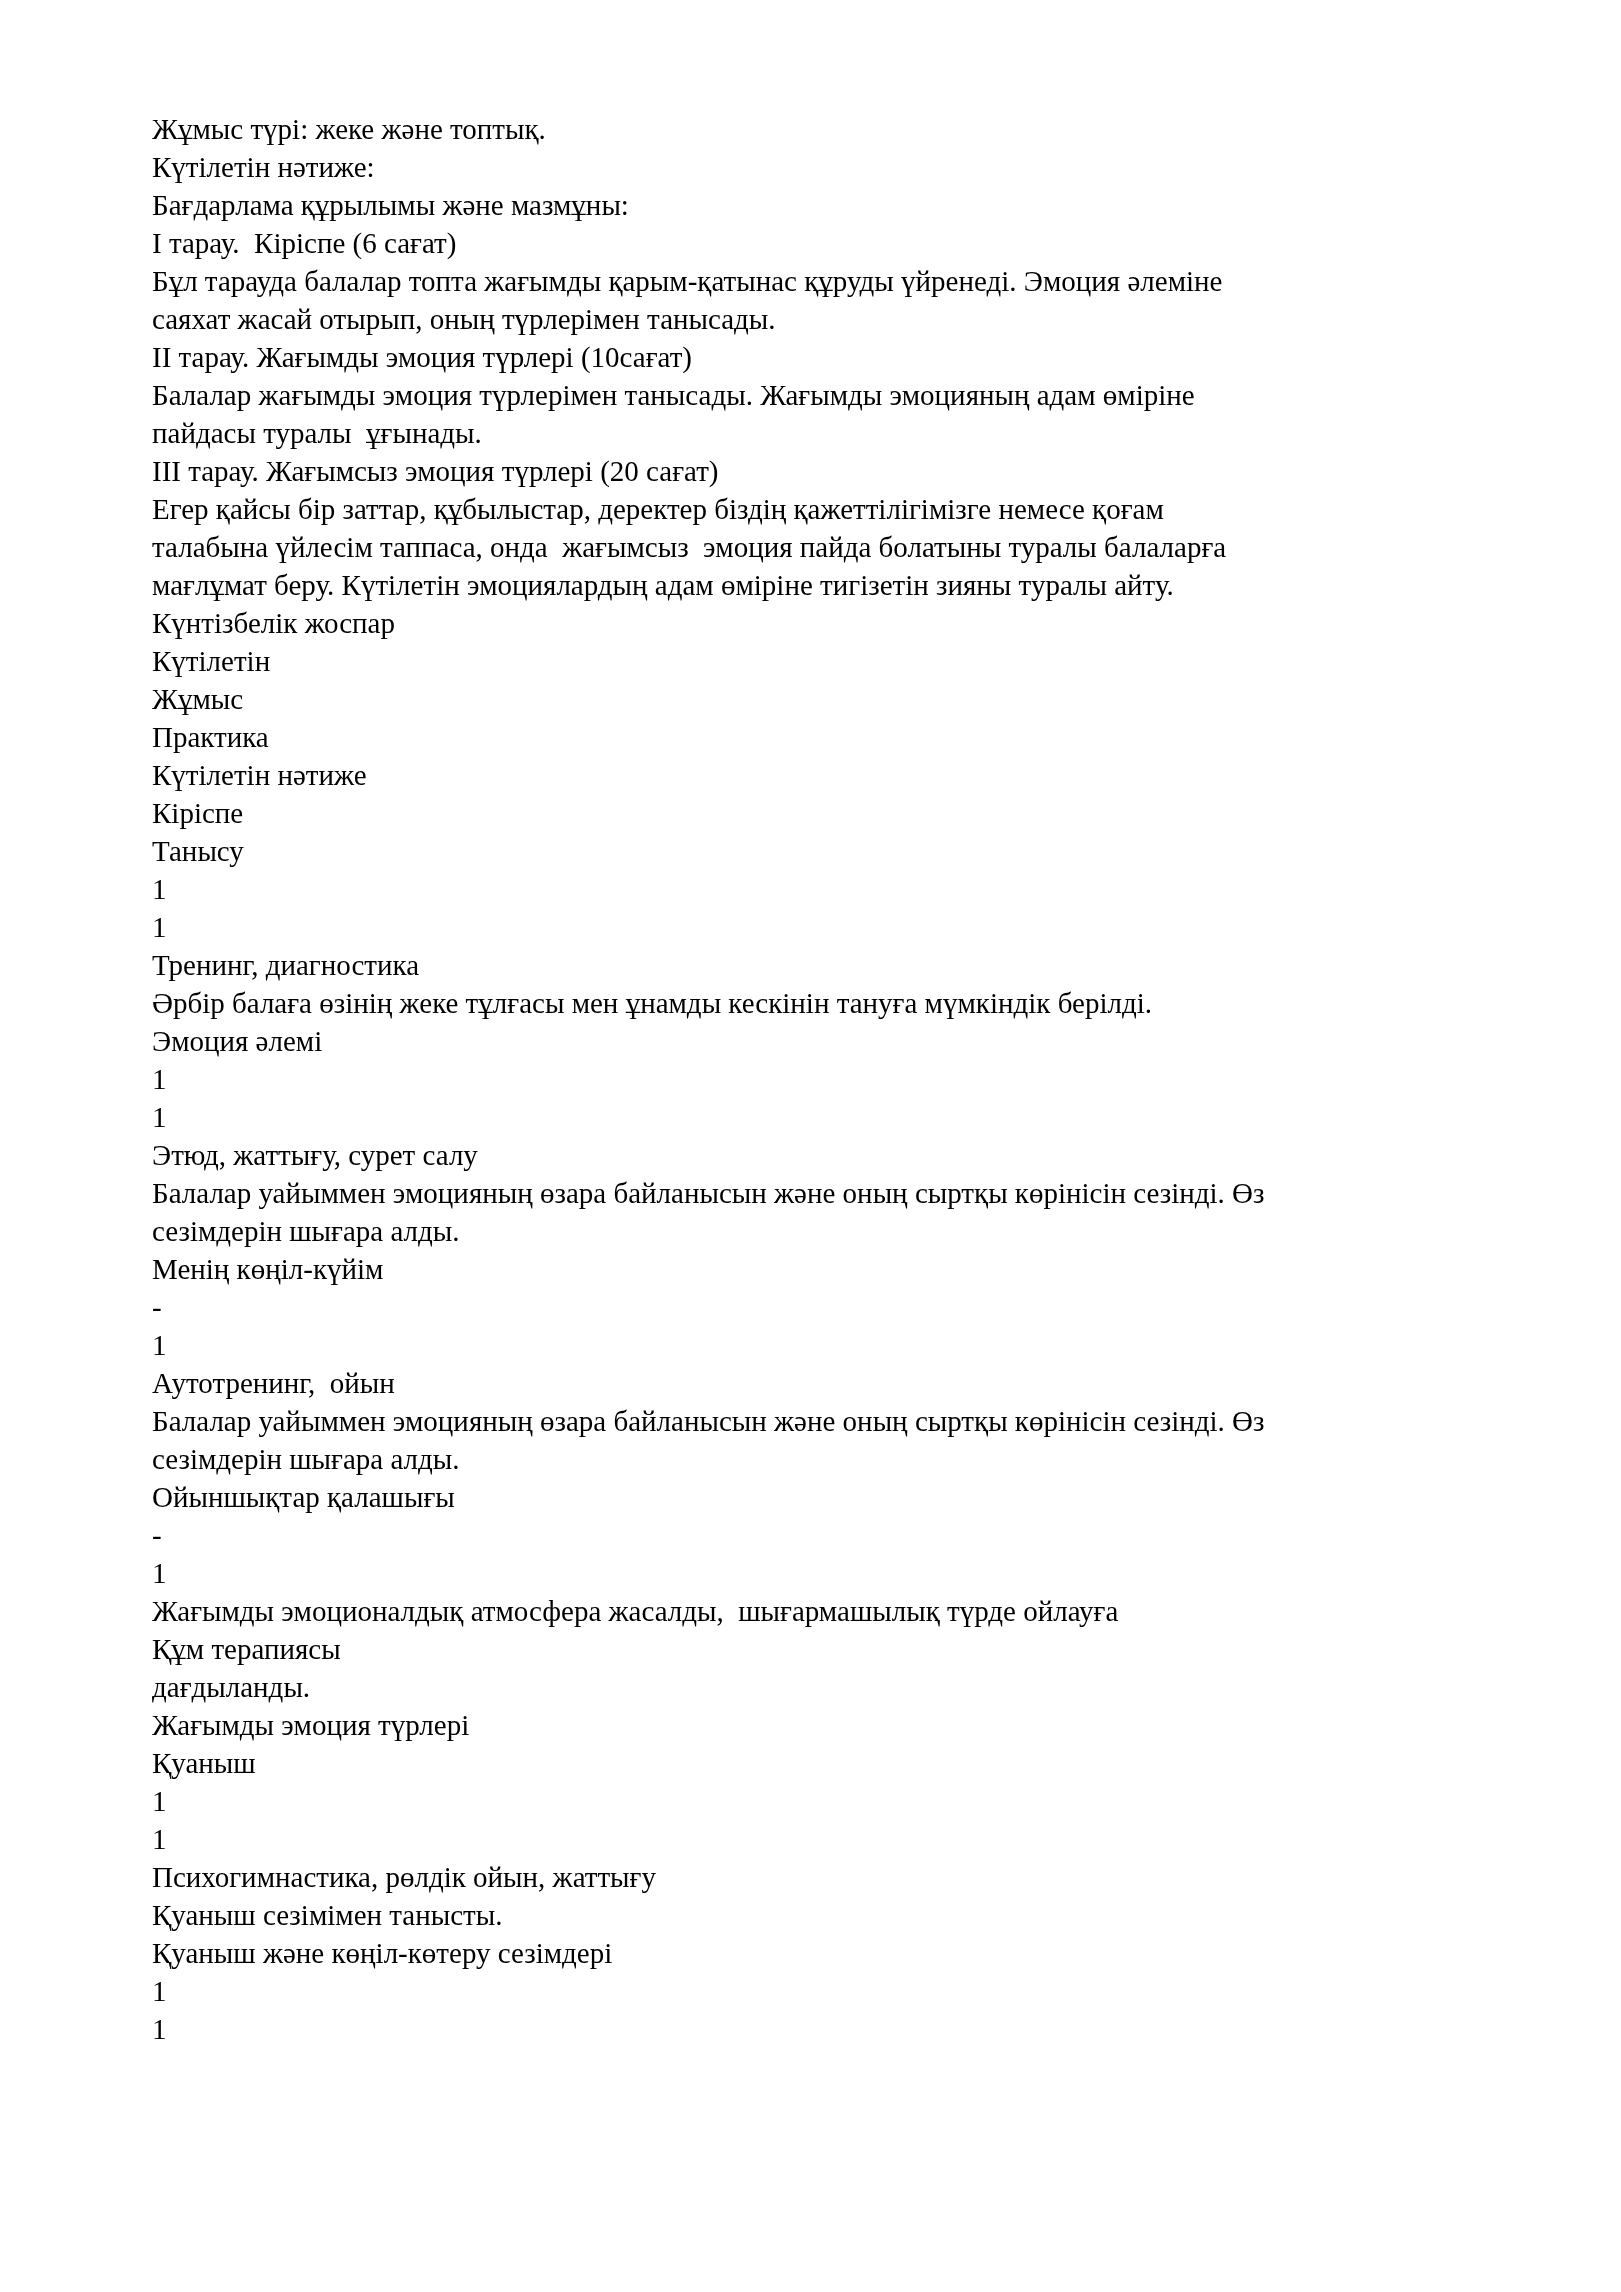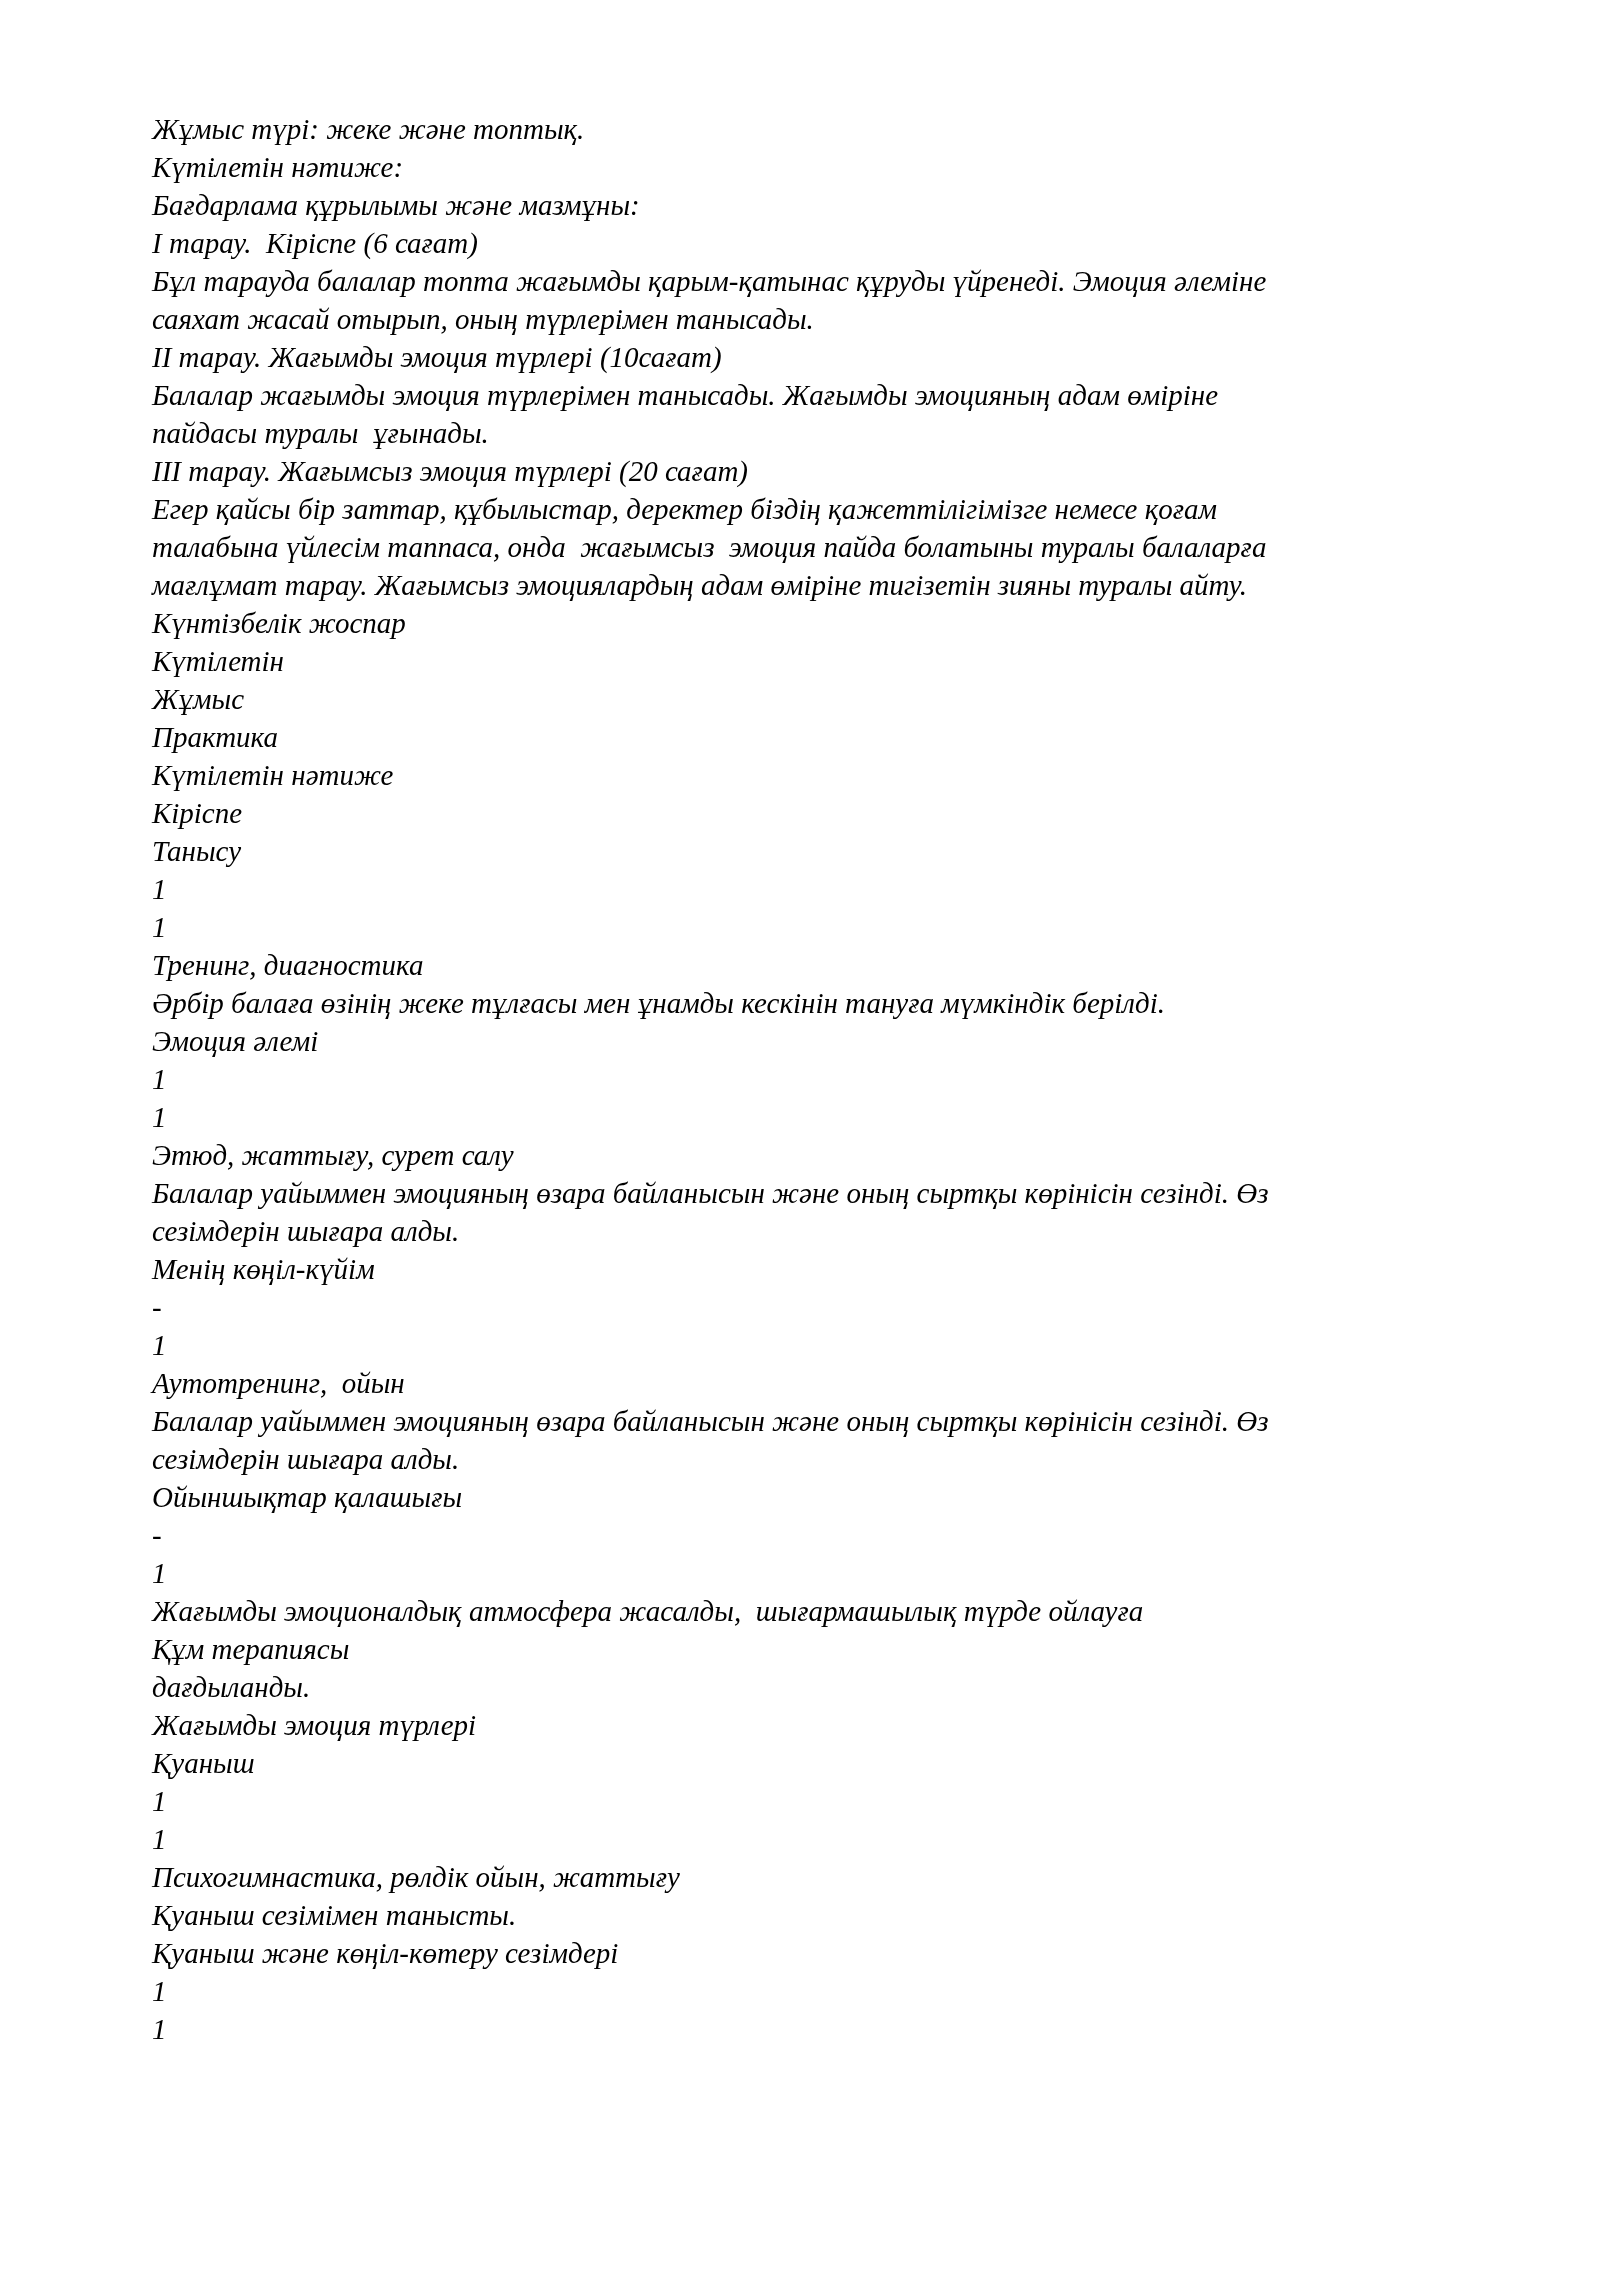--- a/index.html
+++ b/index.html
@@ -18,41 +18,40 @@
   }
   .doc-text {
     font-family: "Liberation Serif", "DejaVu Serif", serif;
     font-size: 29px;
     line-height: 38px;
     color: #000000;
   }
   .line {
     white-space: pre-wrap;
     min-height: 38px;
-    font-style: italic;
   }
 </style>
 </head>
 <body>
 
 <div class="page">
   <div class="doc-text" id="doc-text">
       <div class="line">Жұмыс түрі: жеке және топтық.</div>
       <div class="line">Күтілетін нәтиже:</div>
       <div class="line">Бағдарлама құрылымы және мазмұны:</div>
       <div class="line">I тарау.  Кіріспе (6 сағат)</div>
       <div class="line">Бұл тарауда балалар топта жағымды қарым-қатынас құруды үйренеді. Эмоция әлеміне</div>
       <div class="line">саяхат жасай отырып, оның түрлерімен танысады.</div>
       <div class="line">II тарау. Жағымды эмоция түрлері (10сағат)</div>
       <div class="line">Балалар жағымды эмоция түрлерімен танысады. Жағымды эмоцияның адам өміріне</div>
       <div class="line">пайдасы туралы  ұғынады.</div>
       <div class="line">III тарау. Жағымсыз эмоция түрлері (20 сағат)</div>
       <div class="line">Егер қайсы бір заттар, құбылыстар, деректер біздің қажеттілігімізге немесе қоғам</div>
       <div class="line">талабына үйлесім таппаса, онда  жағымсыз  эмоция пайда болатыны туралы балаларға</div>
-      <div class="line">мағлұмат тарау. Жағымсыз эмоциялардың адам өміріне тигізетін зияны туралы айту.</div>
+      <div class="line">мағлұмат беру. Күтілетін эмоциялардың адам өміріне тигізетін зияны туралы айту.</div>
       <div class="line">Күнтізбелік жоспар</div>
       <div class="line">Күтілетін</div>
       <div class="line">Жұмыс</div>
       <div class="line">Практика</div>
       <div class="line">Күтілетін нәтиже</div>
       <div class="line">Кіріспе</div>
       <div class="line">Танысу</div>
       <div class="line">1</div>
       <div class="line">1</div>
       <div class="line">Тренинг, диагностика</div>

